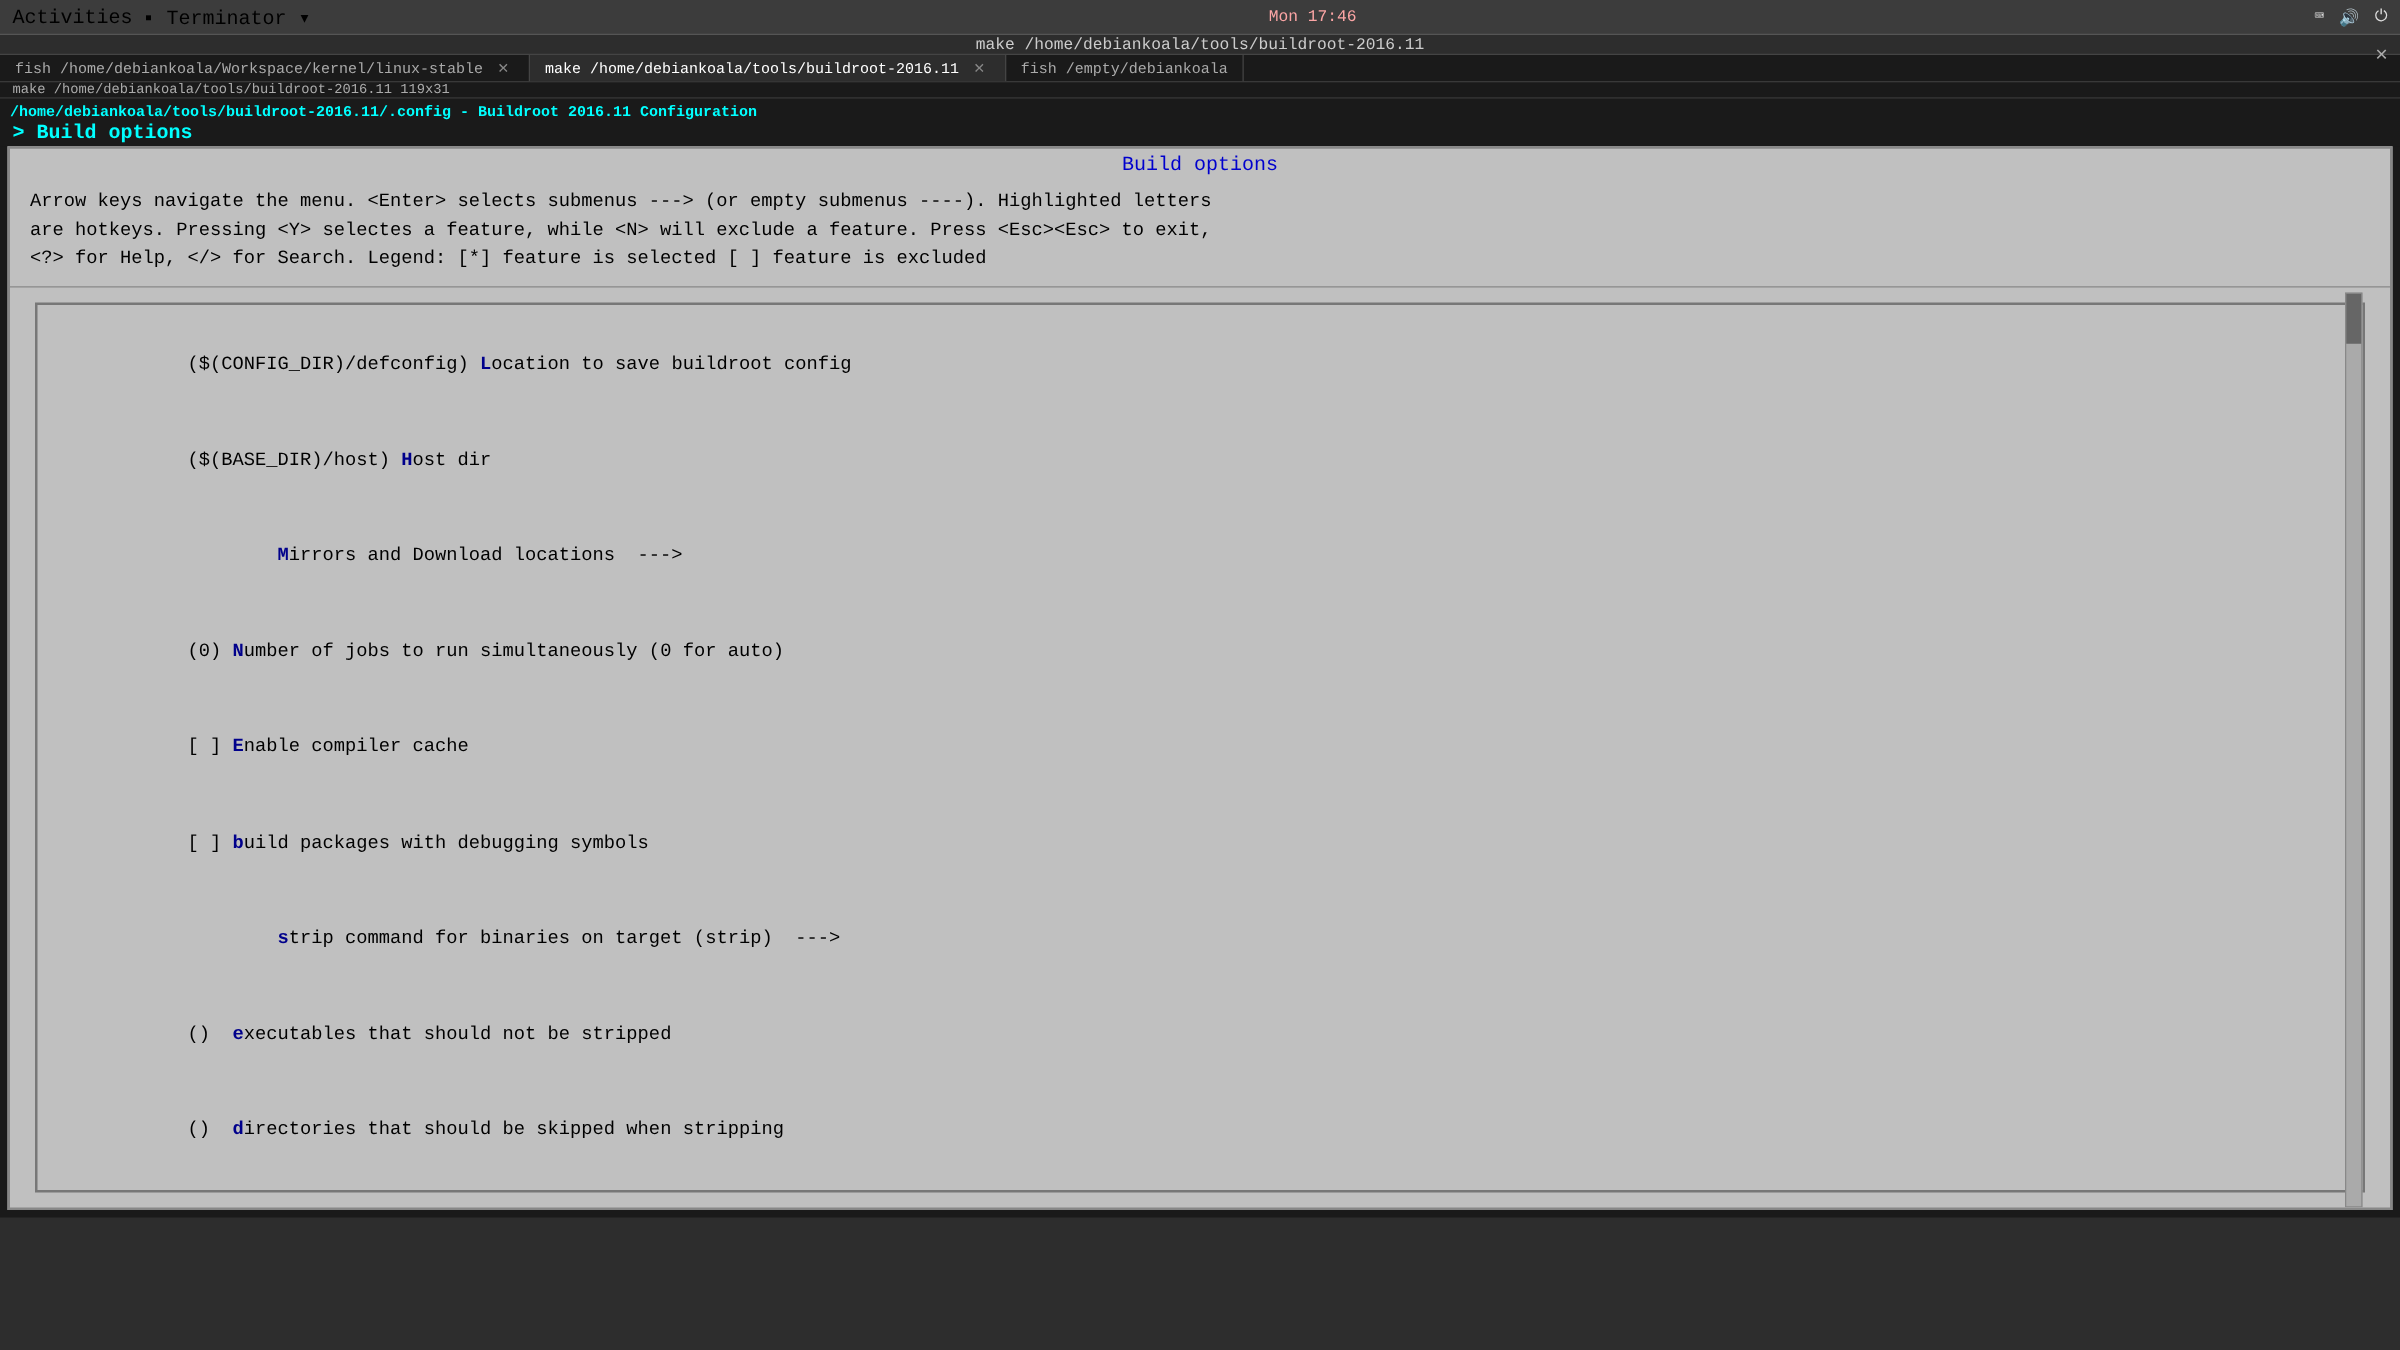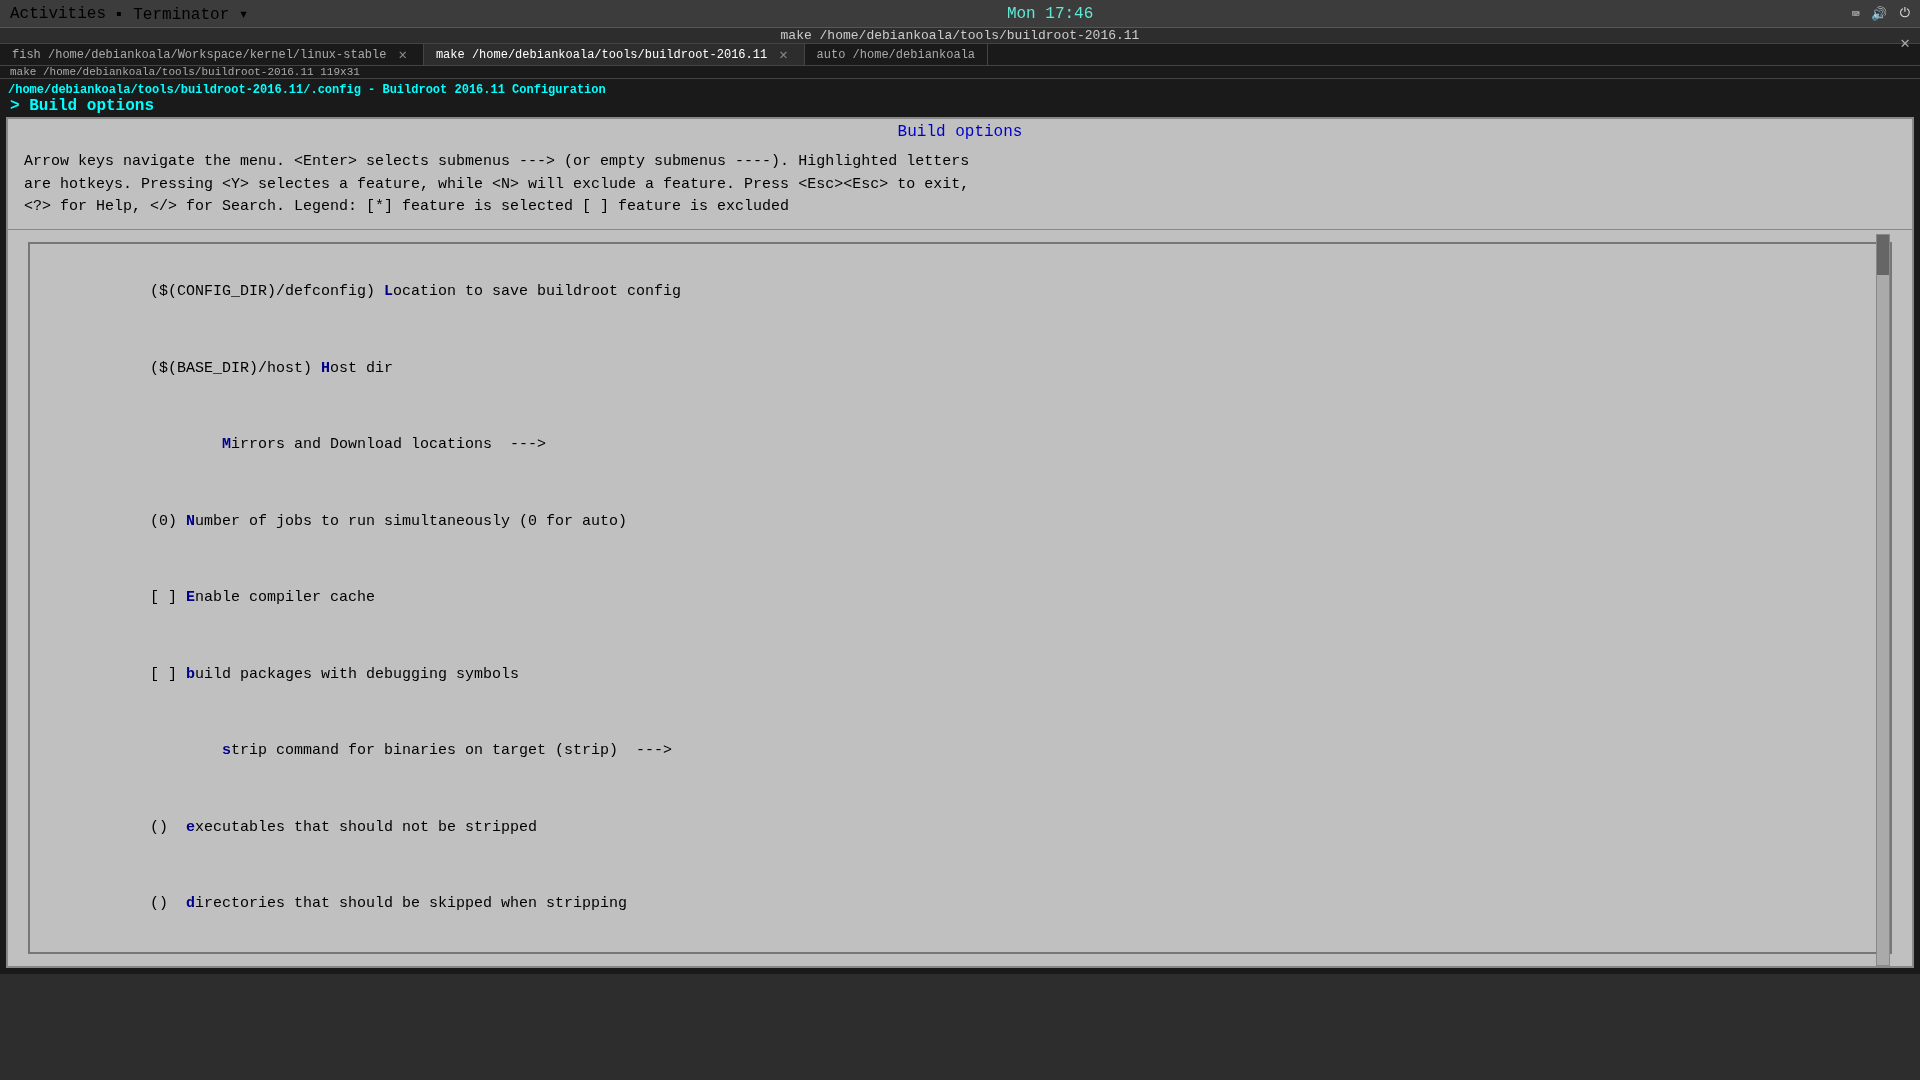--- a/index.html
+++ b/index.html
@@ -20,22 +20,22 @@
       justify-content: space-between;
       padding: 0 10px;
       border-bottom: 1px solid #555;
     }
     #system-bar-left {
       display: flex;
       align-items: center;
       gap: 8px;
     }
     #system-bar-center {
-      color: #5eead4;
-      font-size: 16px;
+      color: #fca5a5;
+      font-size: 13px;
     }
     #system-bar-right {
       display: flex;
       align-items: center;
       gap: 12px;
     }
     #system-bar-right span {
       color: #ddd;
       font-size: 13px;
     }
@@ -255,21 +255,21 @@
   <div id="tab-bar">
     <div class="tab">
       <span>fish  /home/debiankoala/Workspace/kernel/linux-stable</span>
       <span class="tab-close">✕</span>
     </div>
     <div class="tab active">
       <span>make  /home/debiankoala/tools/buildroot-2016.11</span>
       <span class="tab-close">✕</span>
     </div>
     <div class="tab">
-      <span>auto  /home/debiankoala</span>
+      <span>fish  /empty/debiankoala</span>
     </div>
   </div>
 
   <div id="sub-tab-bar">
     <span>make  /home/debiankoala/tools/buildroot-2016.11 119x31</span>
   </div>
 
   <div id="terminal-content">
 
     <div id="path-header">

